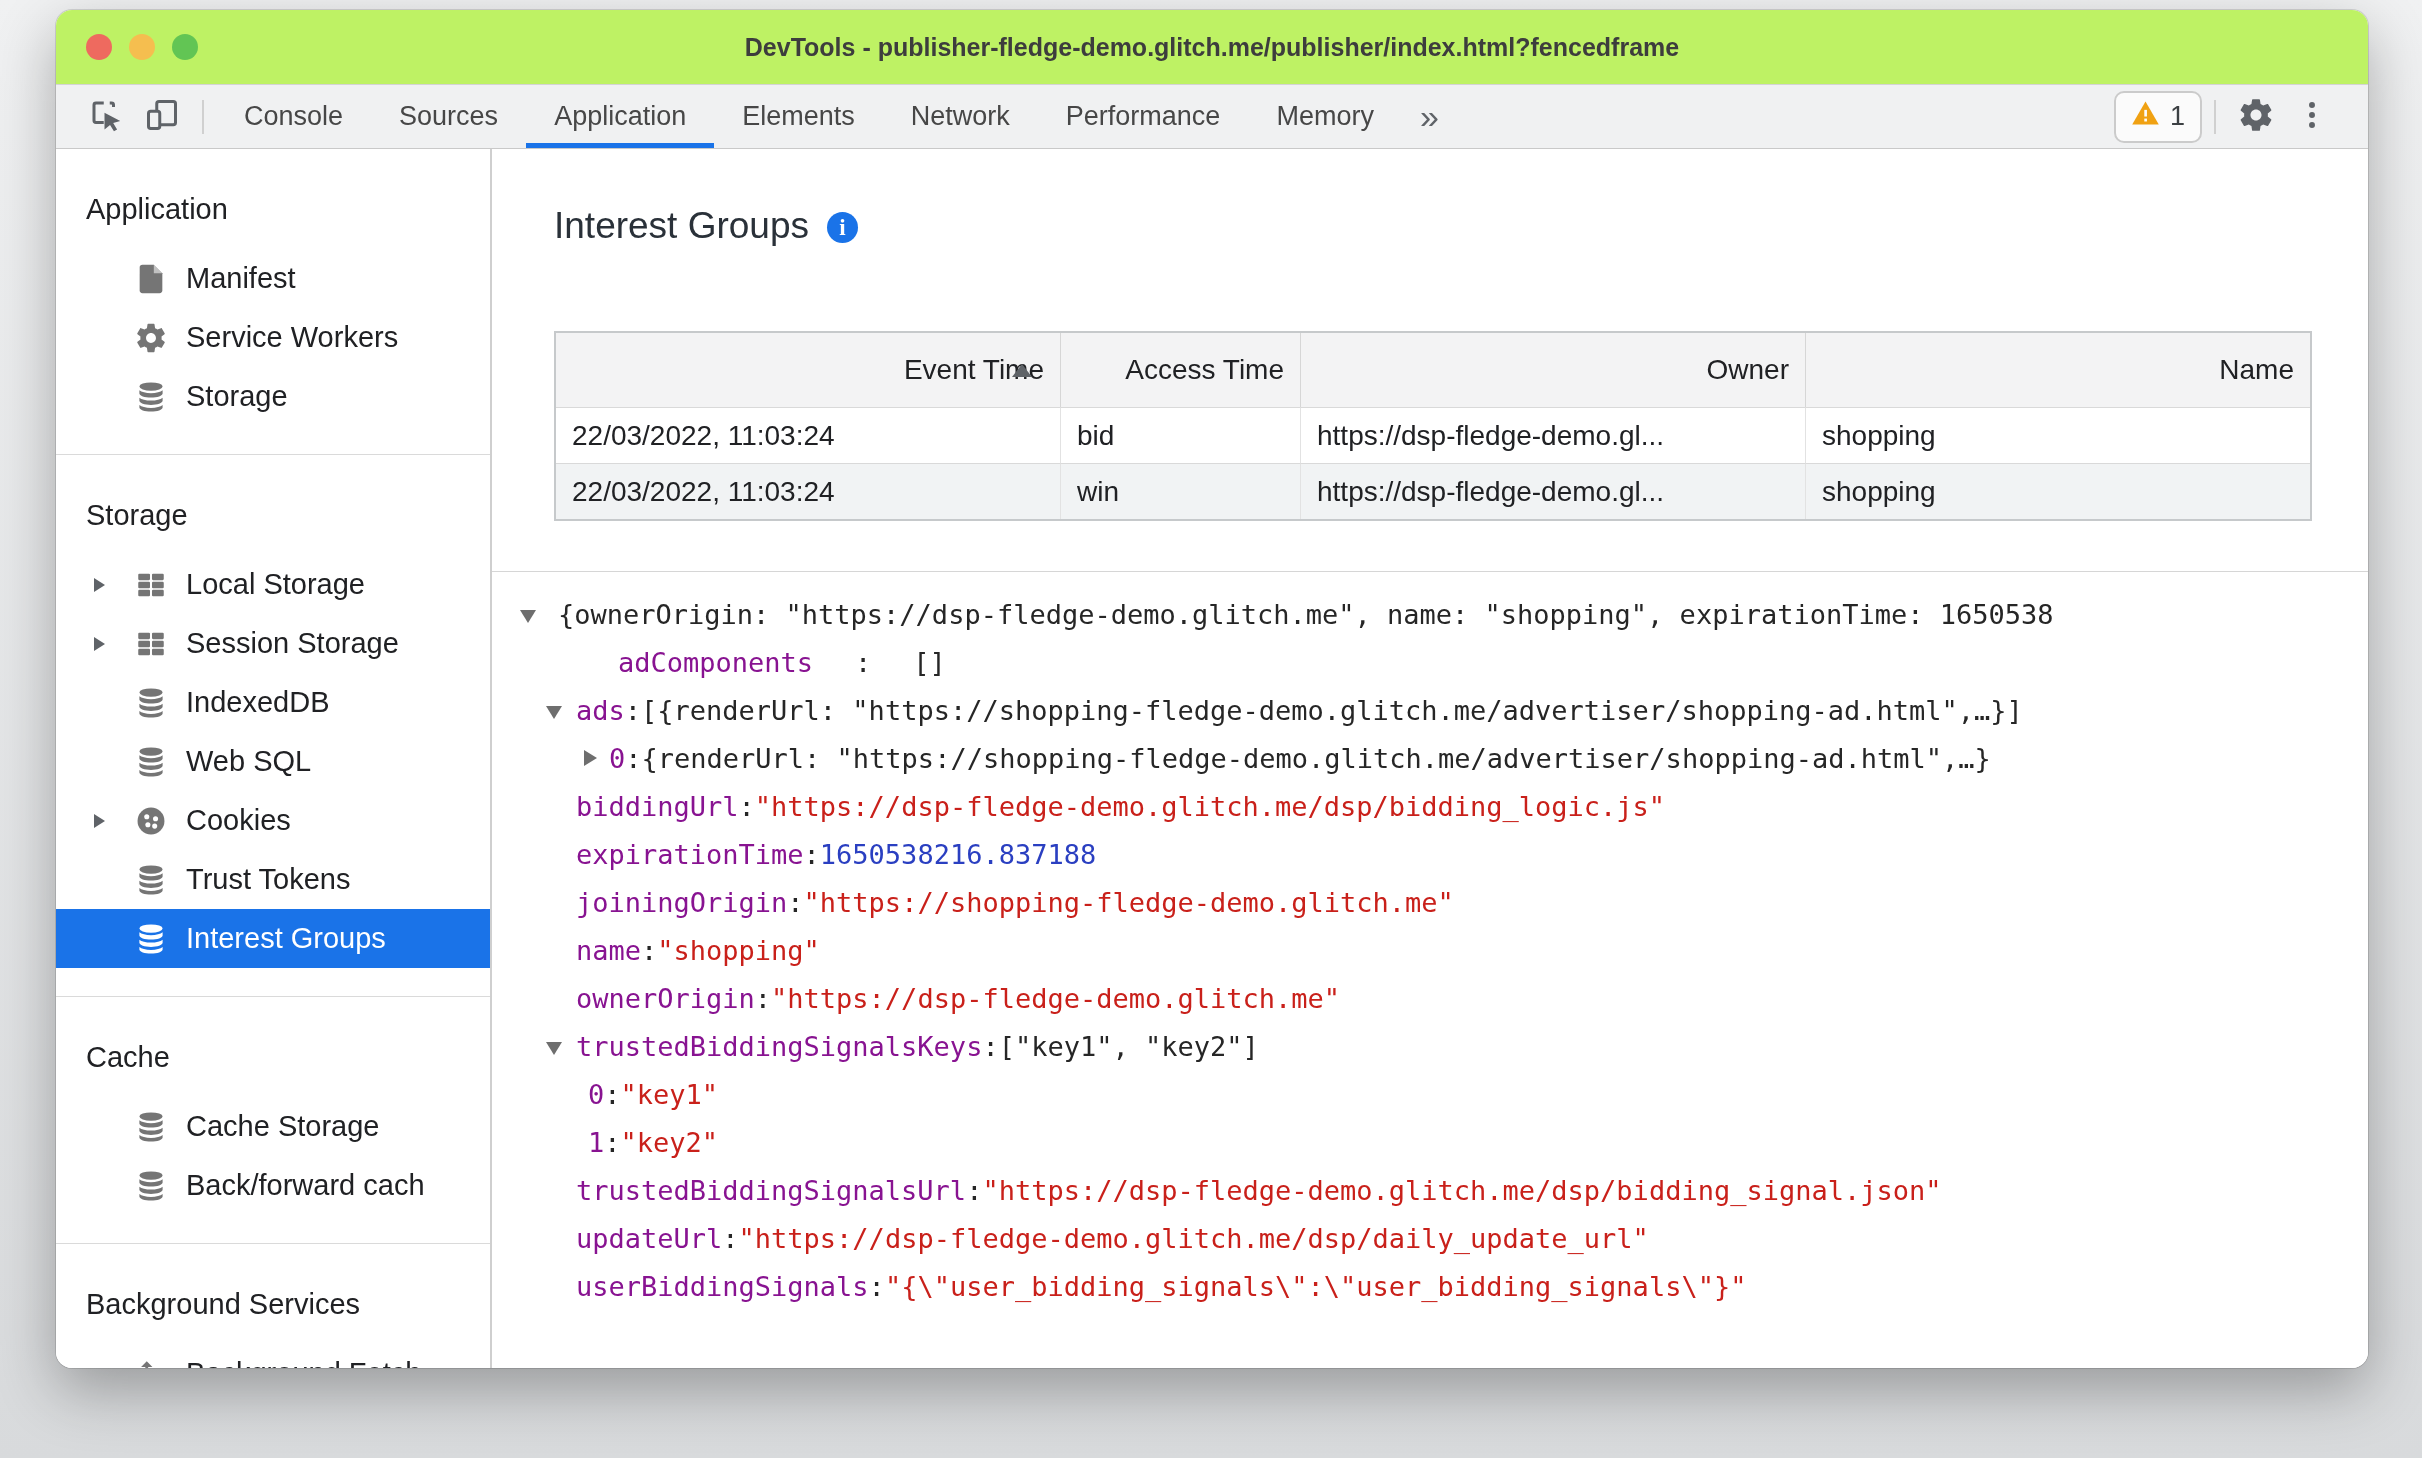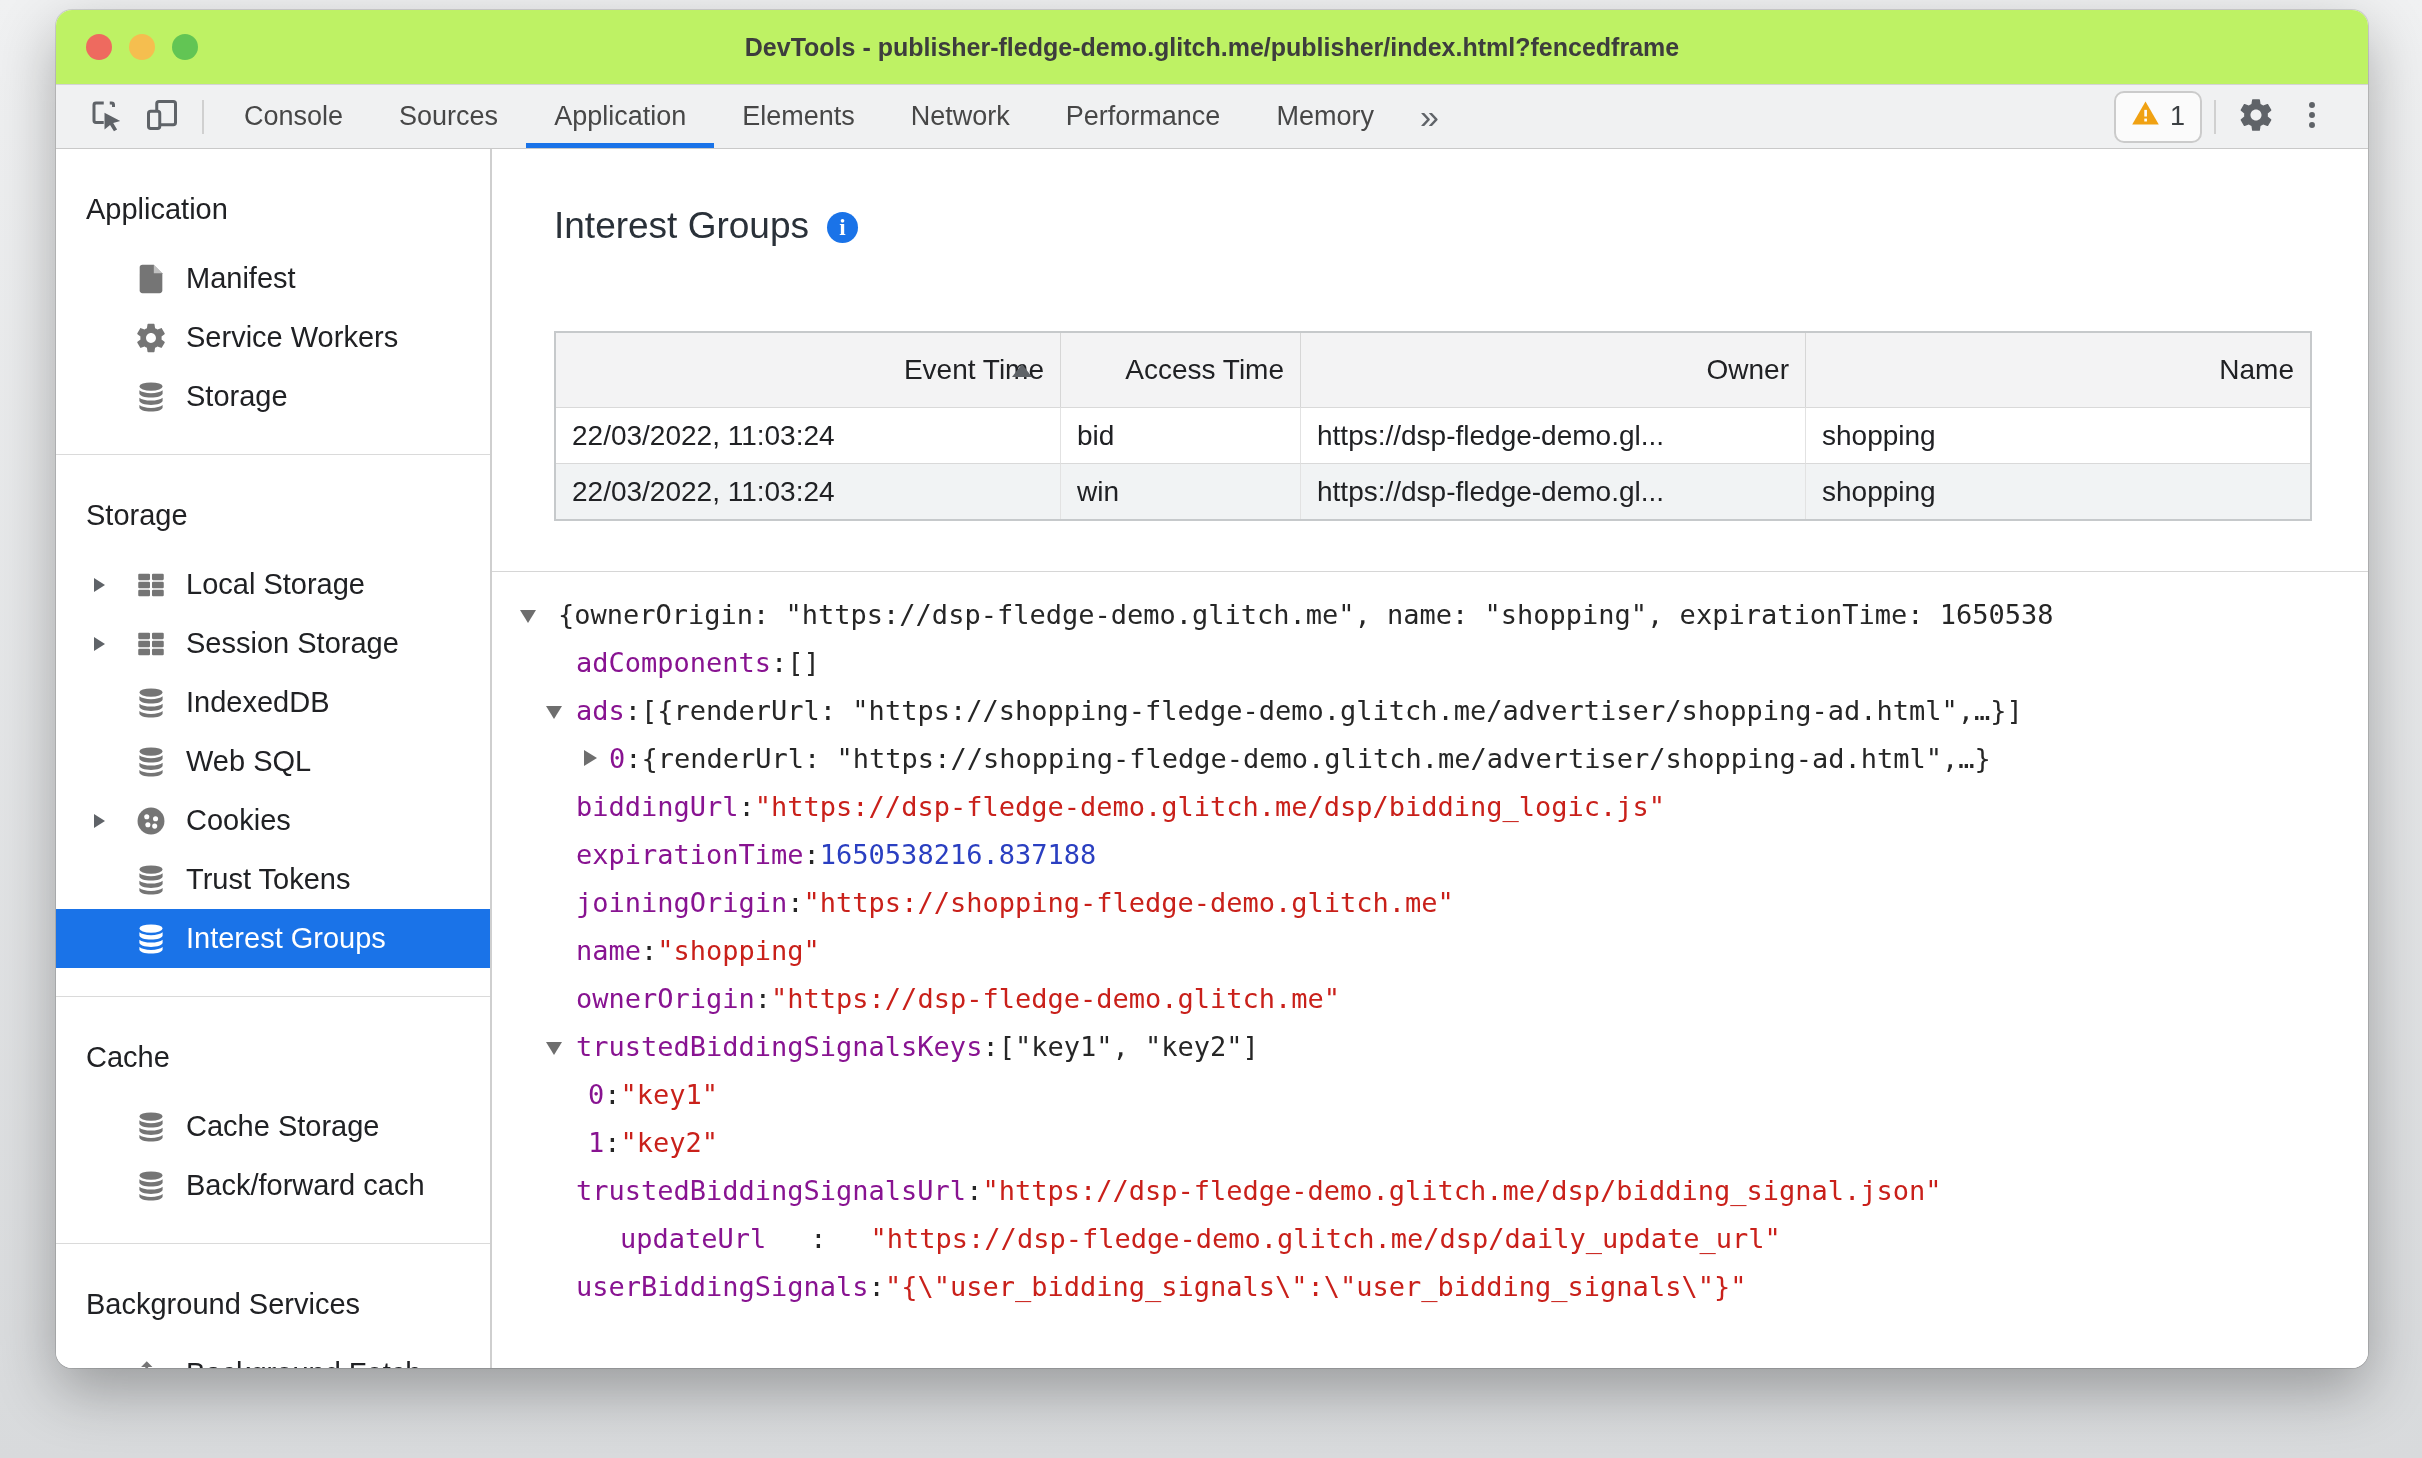--- a/index.html
+++ b/index.html
@@ -367,21 +367,21 @@
             </div>
         </div>
         <div class="divider"></div>
         <div class="tree" id="tree">
             <div class="tline" style="padding-left: 28px;">
               <span class="texp root">
                 <span class="tri-d"></span>
               </span>
               <span class="tplain">{ownerOrigin: "https://dsp-fledge-demo.glitch.me", name: "shopping", expirationTime: 1650538</span>
             </div>
-            <div class="tline" style="padding-left: 54px;">
+            <div class="tline" style="padding-left: 54px; gap: 42px;">
               <span class="texp"></span>
               <span class="tkey">adComponents</span>
               <span class="tplain">: </span>
               <span class="tplain">[]</span>
             </div>
             <div class="tline" style="padding-left: 54px;">
               <span class="texp">
                 <span class="tri-d"></span>
               </span>
               <span class="tkey">ads</span>
@@ -443,21 +443,21 @@
               <span class="tkey">1</span>
               <span class="tplain">: </span>
               <span class="tstr">"key2"</span>
             </div>
             <div class="tline" style="padding-left: 54px;">
               <span class="texp"></span>
               <span class="tkey">trustedBiddingSignalsUrl</span>
               <span class="tplain">: </span>
               <span class="tstr">"https://dsp-fledge-demo.glitch.me/dsp/bidding_signal.json"</span>
             </div>
-            <div class="tline" style="padding-left: 54px; gap: 44px;">
+            <div class="tline" style="padding-left: 54px;">
               <span class="texp"></span>
               <span class="tkey">updateUrl</span>
               <span class="tplain">: </span>
               <span class="tstr">"https://dsp-fledge-demo.glitch.me/dsp/daily_update_url"</span>
             </div>
             <div class="tline" style="padding-left: 54px;">
               <span class="texp"></span>
               <span class="tkey">userBiddingSignals</span>
               <span class="tplain">: </span>
               <span class="tstr">"{\"user_bidding_signals\":\"user_bidding_signals\"}"</span>

